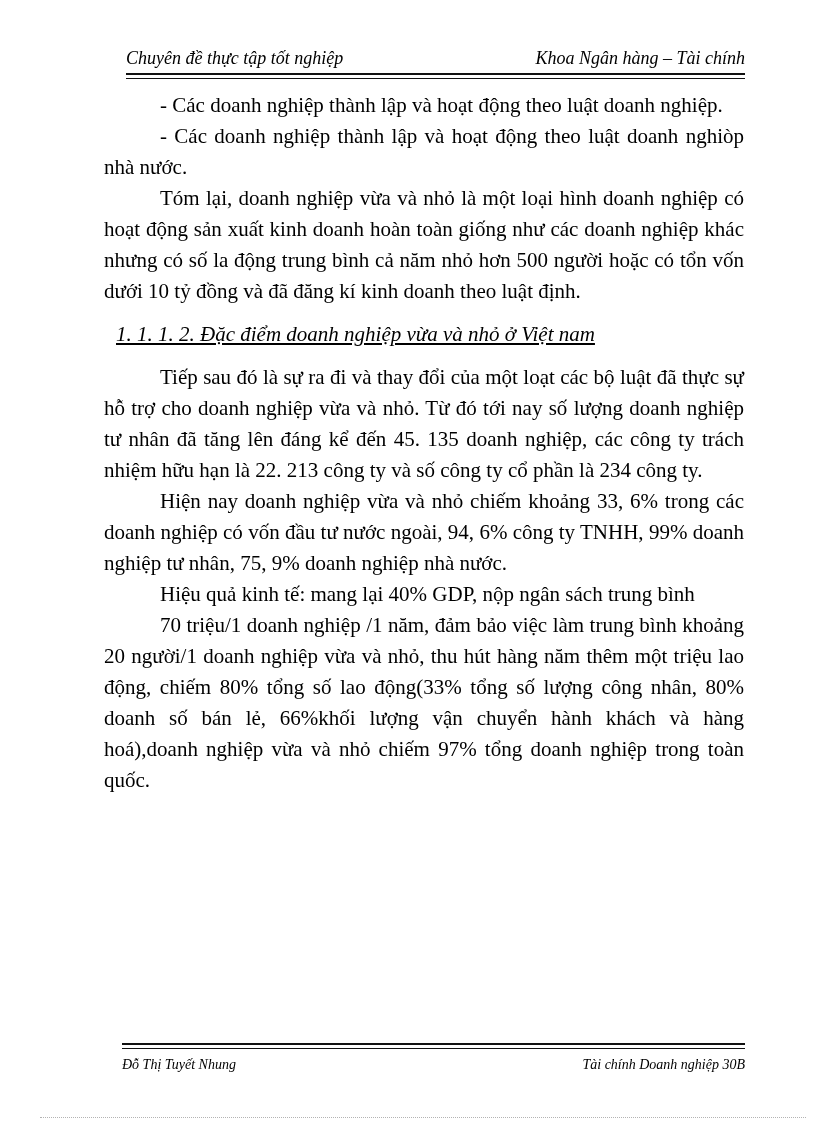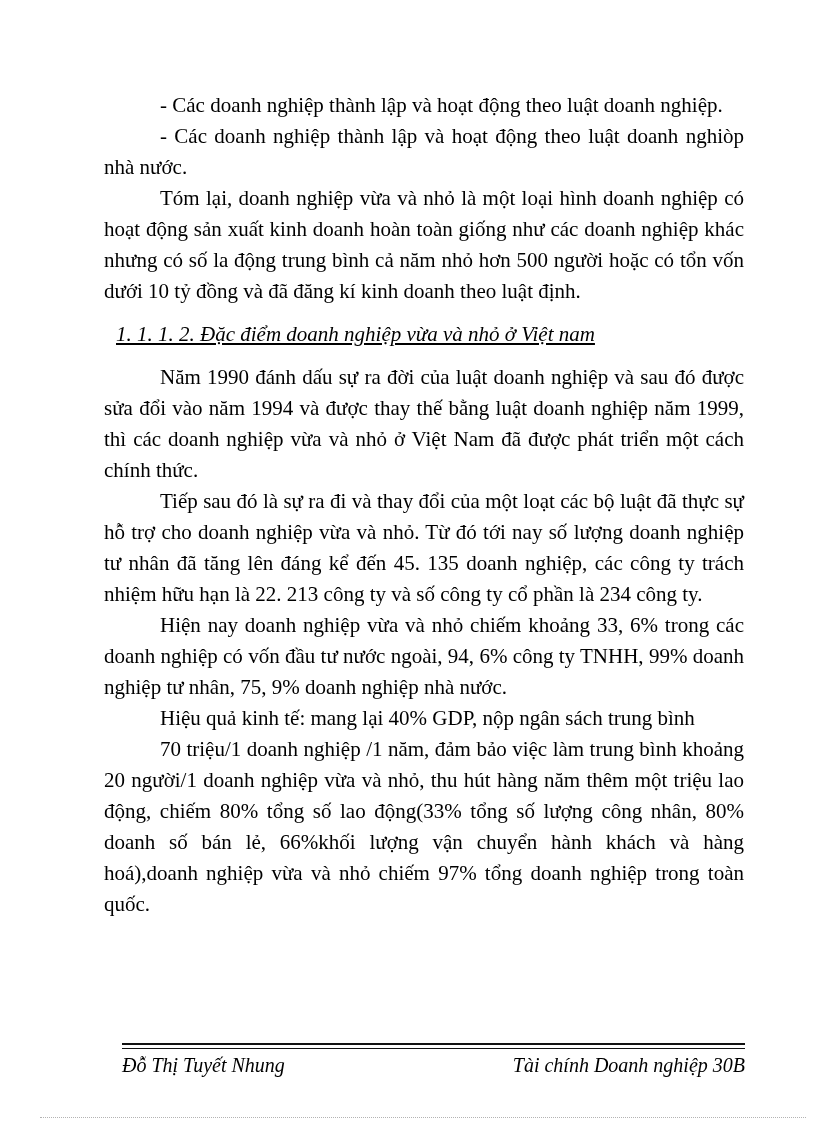--- a/index.html
+++ b/index.html
@@ -64,44 +64,50 @@
     top: 1043px;
     left: 122px;
     right: 71px;
   }
   .footer-rule { margin-bottom: 3px; }
   .footer-row {
     display: flex;
     justify-content: space-between;
     align-items: flex-start;
     font-style: italic;
-    font-size: 20px;
+    font-size: 14px;
     line-height: 26px;
   }
   
   .bottom-dotted {
     position: absolute;
     top: 1117px;
     left: 40px;
     right: 10px;
     border-top: 1px dotted #b3b3b3;
   }
 </style>
 </head>
 <body>
 
 <div class="page">
 
+  <div class="page-header">
+    <div class="header-row">
+      <span>Chuyên đề thực tập tốt nghiệp</span>
+      <span>Khoa Ngân hàng – Tài chính</span>
+    </div>
+    <div class="double-rule header-rule"></div>
+  </div>
 
   <div class="doc-body">
     <p class="para">- Các doanh nghiệp thành lập và hoạt động theo luật doanh nghiệp.</p>
     <p class="para">- Các doanh nghiệp thành lập và hoạt động theo luật doanh nghiòp nhà nước.</p>
     <p class="para">Tóm lại, doanh nghiệp vừa và nhỏ là một loại hình doanh nghiệp có hoạt động sản xuất kinh doanh hoàn toàn giống như các doanh nghiệp khác nhưng có số la động trung bình cả năm nhỏ hơn 500 người hoặc có tổn vốn dưới 10 tỷ đồng và đã đăng kí kinh doanh theo luật định.</p>
     <p class="para heading">1. 1. 1. 2. Đặc điểm doanh nghiệp vừa và nhỏ ở Việt nam</p>
-    <p class="para">Năm 1990 đánh dấu sự ra đời của luật doanh nghiệp và sau đó được sửa đổi vào năm 1994 và được thay thế bằng luật doanh nghiệp năm 1999, thì các doanh nghiệp vừa và nhỏ ở Việt Nam đã được phát triển một cách chính thức.</p>
     <p class="para">Tiếp sau đó là sự ra đi và thay đổi của một loạt các bộ luật đã thực sự hỗ trợ cho doanh nghiệp vừa và nhỏ. Từ đó tới nay số lượng doanh nghiệp tư nhân đã tăng lên đáng kể đến 45. 135 doanh nghiệp, các công ty trách nhiệm hữu hạn là 22. 213 công ty và số công ty cổ phần là 234 công ty.</p>
     <p class="para">Hiện nay doanh nghiệp vừa và nhỏ chiếm khoảng 33, 6% trong các doanh nghiệp có vốn đầu tư nước ngoài, 94, 6% công ty TNHH, 99% doanh nghiệp tư nhân, 75, 9% doanh nghiệp nhà nước.</p>
     <p class="para">Hiệu quả kinh tế: mang lại 40% GDP, nộp ngân sách trung bình</p>
     <p class="para">70 triệu/1 doanh nghiệp /1 năm, đảm bảo việc làm trung bình khoảng 20 người/1 doanh nghiệp vừa và nhỏ, thu hút hàng năm thêm một triệu lao động, chiếm 80% tổng số lao động(33% tổng số lượng công nhân, 80% doanh số bán lẻ, 66%khối lượng vận chuyển hành khách và hàng hoá),doanh nghiệp vừa và nhỏ chiếm 97% tổng doanh nghiệp trong toàn quốc.</p>
   </div>
 
   <div class="page-footer">
     <div class="double-rule footer-rule"></div>
     <div class="footer-row">
       <span>Đỗ Thị Tuyết Nhung</span>

